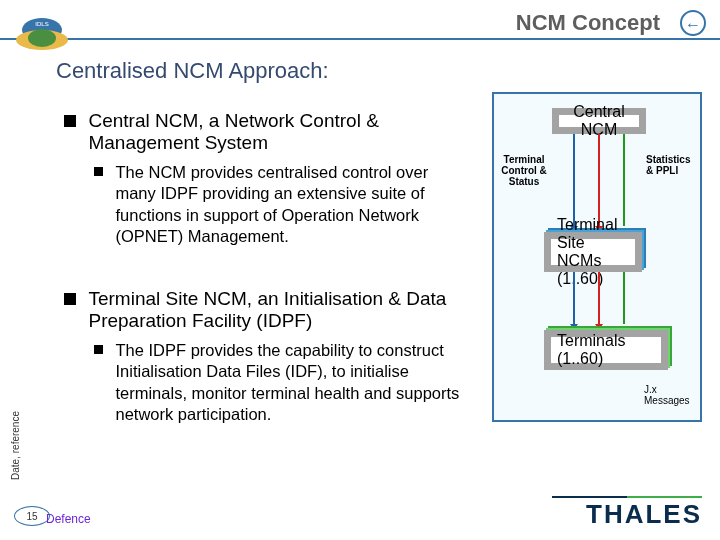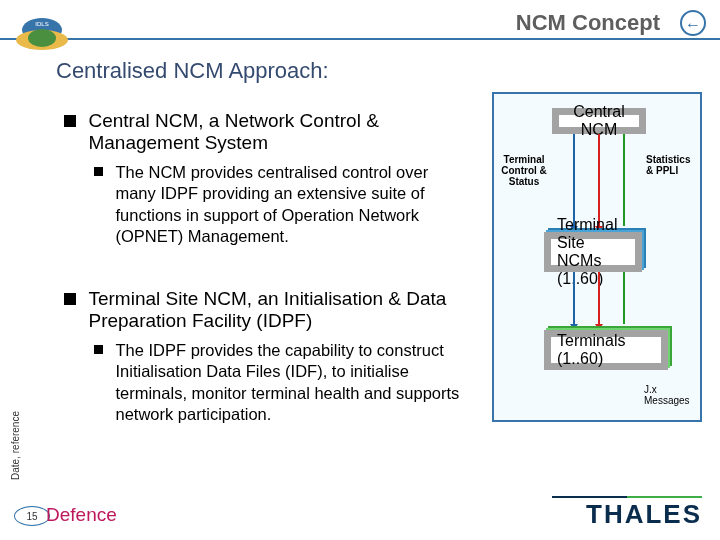--- a/index.html
+++ b/index.html
@@ -20,21 +20,21 @@
   .b1 .sq { display:inline-block; width:12px; height:12px; background:#000; margin-right:8px; vertical-align:top; margin-top:5px;}
   .b1 .txt { display:inline-block; width:380px; font-size:19px; color:#000; vertical-align:top; }
   .b2 { margin: 8px 0 6px 30px; }
   .b2 .sq { display:inline-block; width:9px; height:9px; background:#000; margin-right:8px; vertical-align:top; margin-top:5px;}
   .b2 .txt { display:inline-block; width:350px; font-size:16.5px; color:#000; line-height:1.3; vertical-align:top; }
 
   .block2 { margin-top: 40px; }
   .sidelabel2 { position:absolute; left:10px; bottom:60px; writing-mode: vertical-rl; transform: rotate(180deg); font-size:10px; color:#333; }
 
   .pagenum-wrap { position:absolute; left:14px; bottom:14px; width:36px; height:20px; border:1px solid #3774aa; border-radius:50%; display:flex; align-items:center; justify-content:center; font-size:10px; color:#333; }
-  .footer-text { position:absolute; left:46px; bottom:14px; font-size:19px; color:#be185d; }
+  .footer-text { position:absolute; left:46px; bottom:14px; font-size:12px; color:#6d28d9; }
 
   
   .diagram { position:absolute; right:18px; top:92px; width:210px; height:330px; border:2px solid #3774aa; background:#f4fbff; }
   .dbox { position:absolute; border:7px solid #a3a3a3; background:#fff; font-size:16px; display:flex; align-items:center; justify-content:center; text-align:center; padding:5px; }
   .stack-a { box-shadow: 2px -2px 0 #4aa3d6, 4px -4px 0 #2a7fb5; }
   .stack-b { box-shadow: 2px -2px 0 #6fd36f, 4px -4px 0 #3aa63a; }
   .dlabel { position:absolute; font-size:10px; color:#000; line-height:1.1; }
   .arrow { position:absolute; }
 
   .logo { position:absolute; right:18px; bottom:10px; font-size:26px; font-weight:900; letter-spacing:2px; color:#0a2d4d; font-family: Liberation Sans, sans-serif;}

